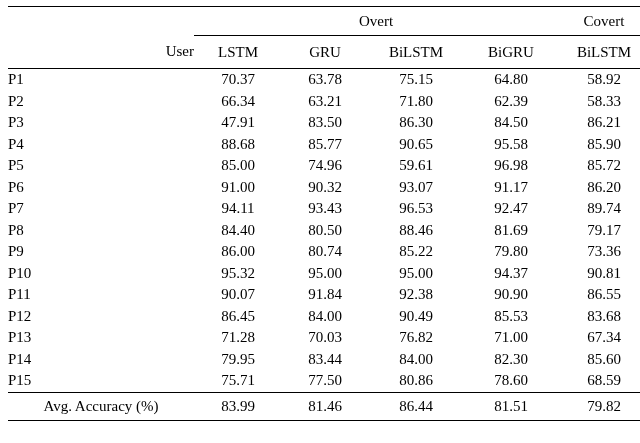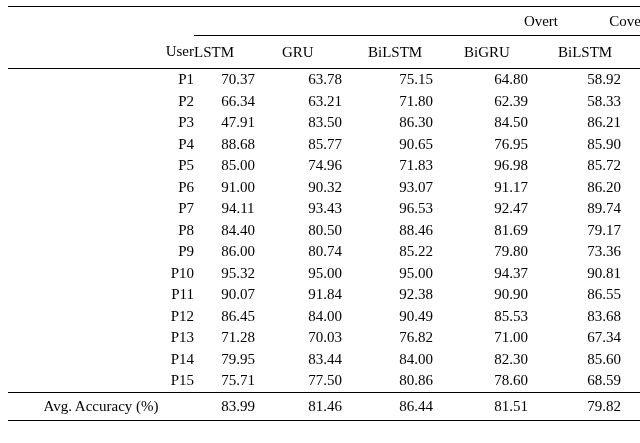--- a/index.html
+++ b/index.html
@@ -49,52 +49,52 @@
   .rule-mid td {
     border-top: 1.1px solid #000;
   }
   .rule-bottom td {
     border-bottom: 1.6px solid #000;
   }
 
   
   .grouphdr td {
     height: 28px;
-    text-align: right;
+    text-align: center;
     font-size: 15.5px;
   }
   .grouphdr td.overt-span {
     border-bottom: 1.1px solid #000;
   }
   .grouphdr td.covert-span {
     border-bottom: 1.1px solid #000;
   }
   .grouphdr td.spacer {
     border-bottom: none;
   }
 
   
   .colhdr td {
     height: 32px;
-    text-align: left;
+    text-align: center;
     font-size: 15.5px;
     padding-top: 2px;
     padding-bottom: 3px;
   }
   .colhdr td.user-hdr {
     text-align: right;
   }
 
   tbody tr td {
     height: 21.5px;
     text-align: center;
     font-size: 15px;
   }
   tbody tr td.user-cell {
-    text-align: right;
+    text-align: left;
   }
   td.bold {
     font-weight: bold;
   }
   .avg-row td {
     height: 27px;
     font-size: 15px;
     font-family: Liberation Serif, serif;
   }
   .avg-row td.user-cell {
@@ -153,28 +153,28 @@
           <td>83.50</td>
           <td>86.30</td>
           <td>84.50</td>
           <td>86.21</td>
         </tr>
         <tr class="">
           <td class="user-cell">P4</td>
           <td>88.68</td>
           <td>85.77</td>
           <td class=" bold">90.65</td>
-          <td>76.95</td>
+          <td>95.58</td>
           <td>85.90</td>
         </tr>
         <tr class="">
           <td class="user-cell">P5</td>
           <td class=" bold">85.00</td>
           <td>74.96</td>
-          <td>71.83</td>
+          <td>59.61</td>
           <td>96.98</td>
           <td>85.72</td>
         </tr>
         <tr class="">
           <td class="user-cell">P6</td>
           <td>91.00</td>
           <td>90.32</td>
           <td class=" bold">93.07</td>
           <td>91.17</td>
           <td>86.20</td>

